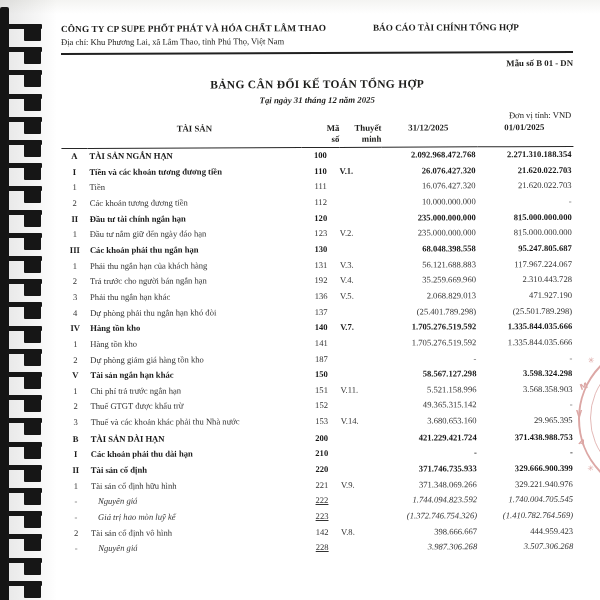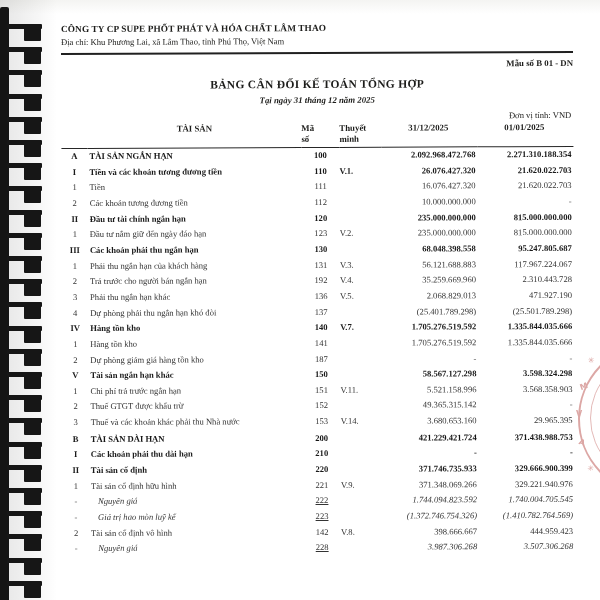--- a/index.html
+++ b/index.html
@@ -44,21 +44,21 @@
   .unit{text-align:right;font-size:8.6px;margin-top:6px;padding-right:2px;}
   
   table{border-collapse:collapse;table-layout:fixed;width:512px;margin-top:1px;}
   col.w-stt{width:26px;}col.w-label{width:214px;}col.w-code{width:38px;}
   col.w-note{width:42px;}col.w-cur{width:96px;}col.w-pri{width:96px;}
   thead th{
     font-size:8.8px;font-weight:bold;vertical-align:top;padding:1px 0 2px;
     border-bottom:1.4px solid #262626;white-space:pre-line;line-height:1.25;
   }
   th.h-assets{text-align:center;}
-  th.h-code,th.h-note{text-align:left;}
+  th.h-code,th.h-note{text-align:right;}
   th.h-cur,th.h-pri{padding-right:2px;}
   tbody td{
     font-size:8.6px;height:15.65px;padding:0;line-height:15.65px;
     white-space:nowrap;overflow:hidden;color:#333;
   }
   td.c-stt{text-align:center;}
   td.c-label{padding-left:2px;}
   td.c-code{text-align:center;}
   td.c-note{text-align:left;}
   td.c-cur,td.c-pri{text-align:right;padding-right:2px;font-family:"Liberation Serif","DejaVu Serif",serif;}
@@ -114,20 +114,21 @@
   </div>
 
   <div class="content">
 
     <div class="hdr-row">
       <div class="hdr-left">
         <div class="company">CÔNG TY CP SUPE PHỐT PHÁT VÀ HÓA CHẤT LÂM THAO</div>
         <div class="addr">Địa chỉ: Khu Phương Lai, xã Lâm Thao, tỉnh Phú Thọ, Việt Nam</div>
       </div>
       <div class="hdr-right">
+        <div class="rpt">BÁO CÁO TÀI CHÍNH TỔNG HỢP</div>
       </div>
     </div>
 
     <div class="rule"></div>
     <div class="form-no">Mẫu số B 01 - DN</div>
 
     <div class="title">BẢNG CÂN ĐỐI KẾ TOÁN TỔNG HỢP</div>
     <div class="subtitle">Tại ngày 31 tháng 12 năm 2025</div>
     <div class="unit">Đơn vị tính: VND</div>
 

